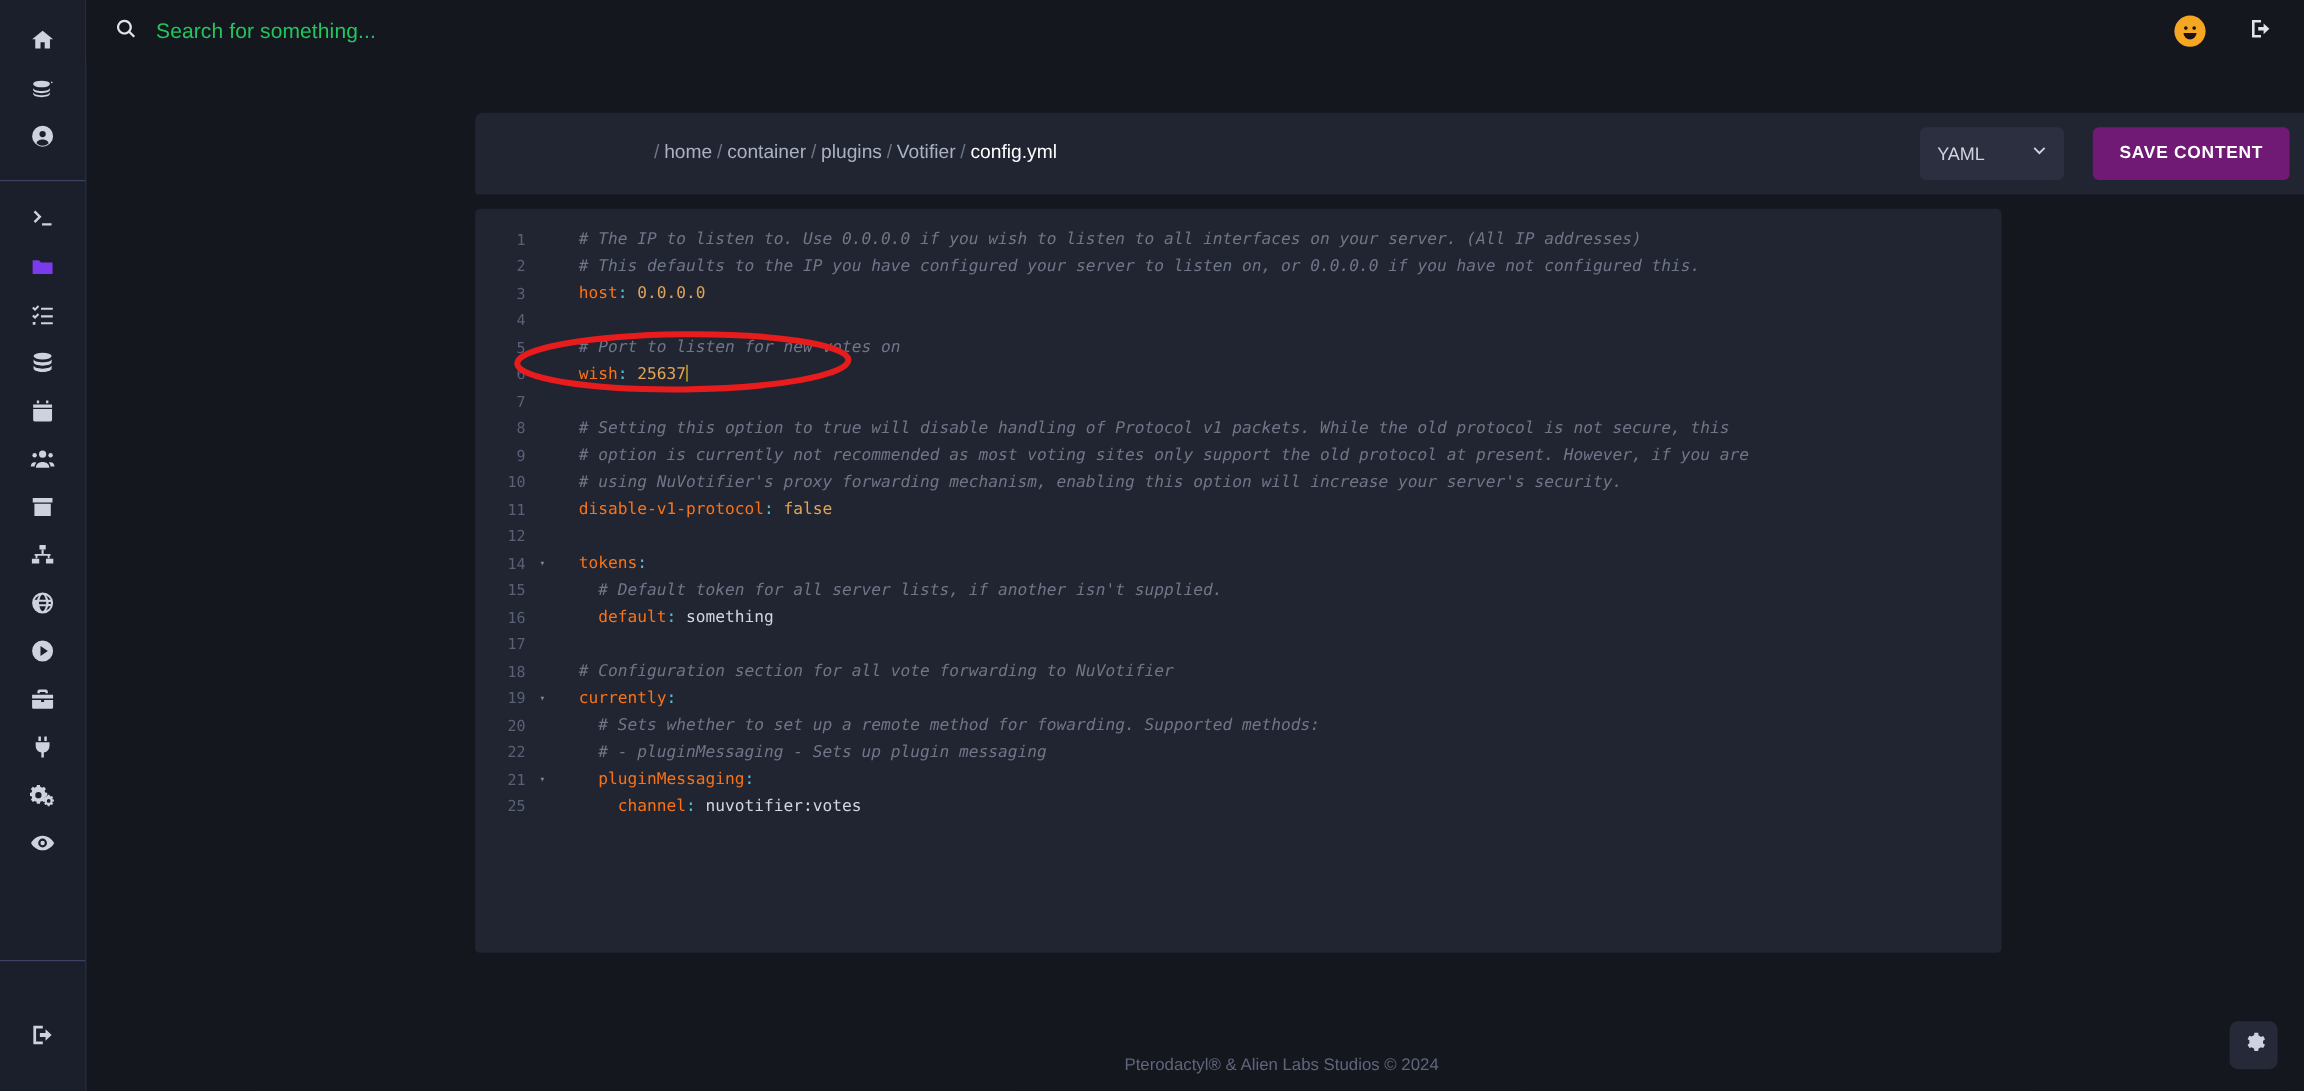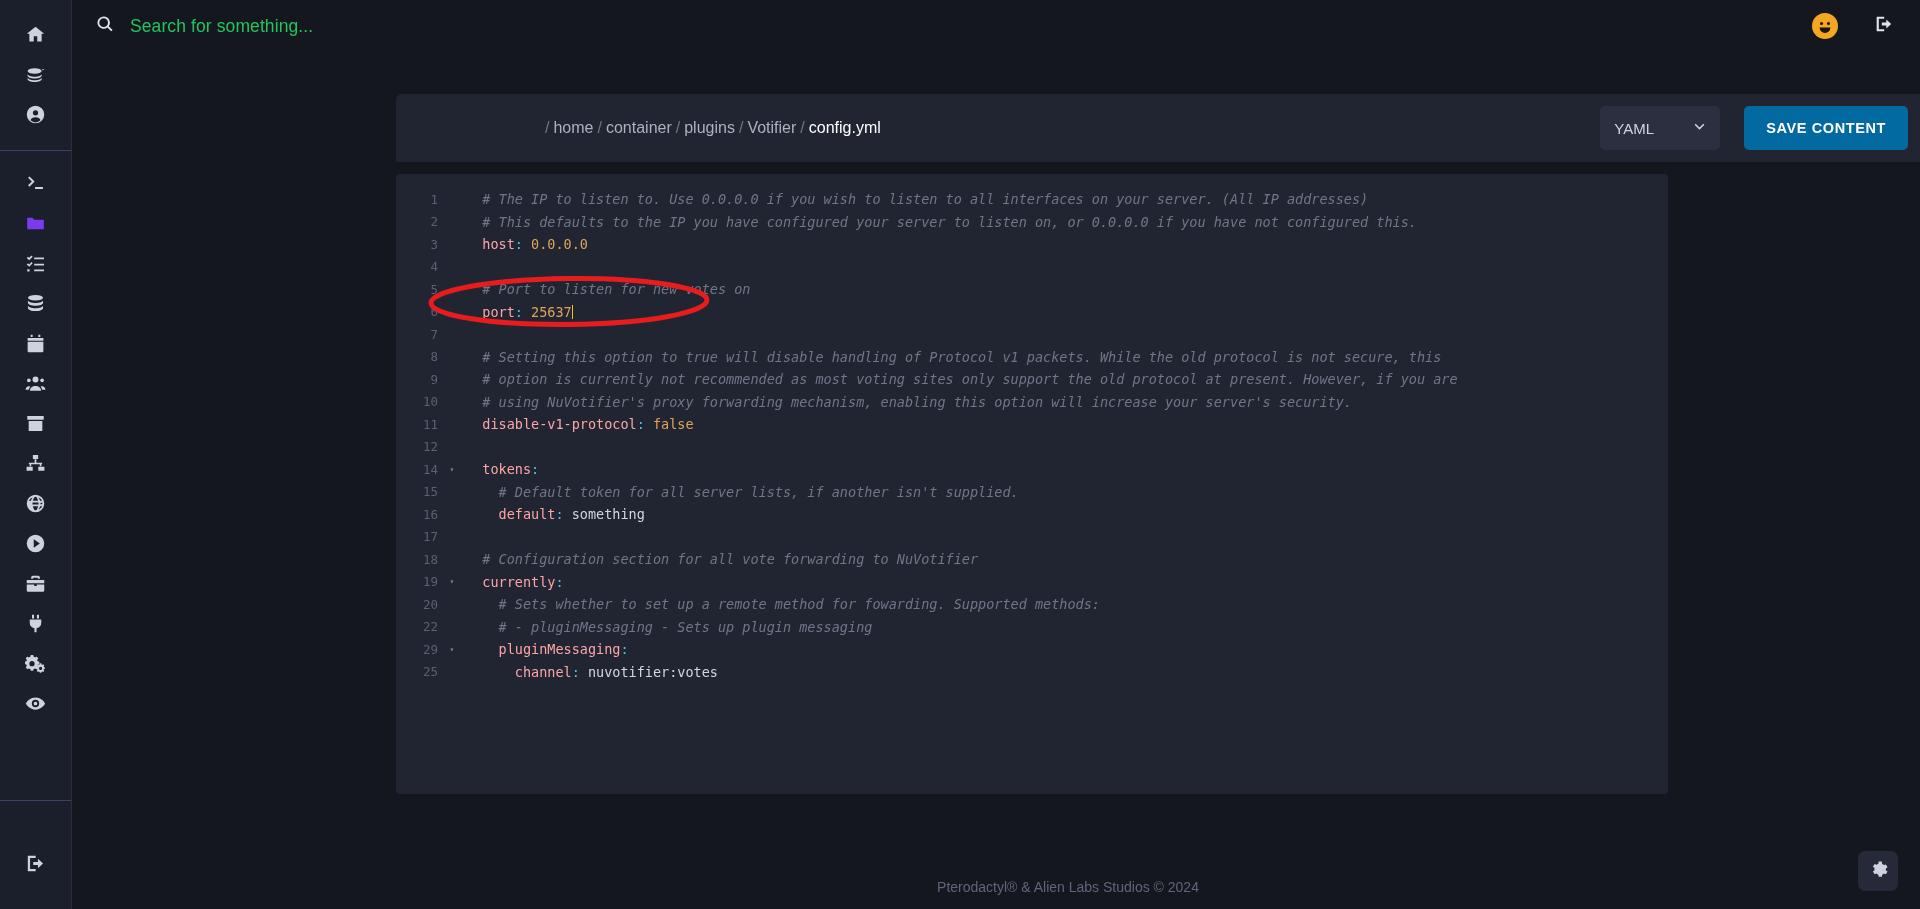--- a/index.html
+++ b/index.html
@@ -53,21 +53,21 @@
   #breadcrumb .crumb{ color:#aab1c2; cursor:pointer; }
   #breadcrumb .current{ color:#ffffff; }
   #header-actions{ margin-left:auto; display:flex; align-items:center; gap:24px; margin-right:20px; }
   #lang-select{
     width:120px; height:44px; background:#2b2f40; border-radius:5px;
     display:flex; align-items:center; justify-content:space-between;
     padding:0 14px; cursor:pointer; color:#cfd4e0; font-size:15px;
   }
   #lang-select svg{ width:13px; height:13px; fill:#cfd4e0; }
   #save-btn{
-    height:44px; padding:0 22px; background:#0369a1; border-radius:5px;
+    height:44px; padding:0 22px; background:#701a75; border-radius:5px;
     display:flex; align-items:center; justify-content:center;
     color:#fff; font-size:14.5px; font-weight:600; letter-spacing:.6px;
     cursor:pointer; border:none;
   }
   
   #card-editor{
     position:absolute; left:324px; top:122px; width:1272px; height:620px;
     background:#212532; border-radius:4px; overflow:hidden;
   }
   #editor-inner{ position:relative; padding:14px 0 0 0; font-family:"DejaVu Sans Mono", monospace; }
@@ -75,21 +75,21 @@
   .lnum{
     width:48px; min-width:48px; text-align:right; padding-right:6px;
     color:#5a6075; font-size:12.5px; user-select:none;
   }
   .fold{
     width:16px; min-width:16px; text-align:center; color:#7c83a0; font-size:8px;
     user-select:none; cursor:pointer;
   }
   .ctext{ padding-left:6px; }
   .cm{ color:#6f7688; font-style:italic; }
-  .key{ color:#fca5a5; }
+  .key{ color:#f97316; }
   .colon{ color:#4fc1d9; }
   .val{ color:#e0a458; }
   .bool{ color:#e0a458; }
   .plain{ color:#d2d6e0; }
   .cursor{
     display:inline-block; width:1.5px; height:14px; background:#f0c419;
     vertical-align:-2px; margin-left:0px;
   }
   
   #annot{ position:absolute; left:352px; top:222px; width:290px; height:55px; pointer-events:none; }
@@ -302,36 +302,36 @@
     </div>
   </div>
 
   <div id="card-editor">
     <div id="editor-inner">
         <div class="cline"><span class="lnum">1</span><span class="fold"></span><span class="ctext"><span class="cm">  # The IP to listen to. Use 0.0.0.0 if you wish to listen to all interfaces on your server. (All IP addresses)</span></span></div>
         <div class="cline"><span class="lnum">2</span><span class="fold"></span><span class="ctext"><span class="cm">  # This defaults to the IP you have configured your server to listen on, or 0.0.0.0 if you have not configured this.</span></span></div>
         <div class="cline"><span class="lnum">3</span><span class="fold"></span><span class="ctext"><span class="key">  host</span><span class="colon">:</span><span class="val"> 0.0.0.0</span></span></div>
         <div class="cline"><span class="lnum">4</span><span class="fold"></span><span class="ctext"></span></div>
         <div class="cline"><span class="lnum">5</span><span class="fold"></span><span class="ctext"><span class="cm">  # Port to listen for new votes on</span></span></div>
-        <div class="cline"><span class="lnum">6</span><span class="fold"></span><span class="ctext"><span class="key">  port</span><span class="colon">:</span><span class="val"> 25637</span><span class="cursor"></span></span></div>
+        <div class="cline"><span class="lnum">6</span><span class="fold"></span><span class="ctext"><span class="key">  wish</span><span class="colon">:</span><span class="val"> 25637</span><span class="cursor"></span></span></div>
         <div class="cline"><span class="lnum">7</span><span class="fold"></span><span class="ctext"></span></div>
         <div class="cline"><span class="lnum">8</span><span class="fold"></span><span class="ctext"><span class="cm">  # Setting this option to true will disable handling of Protocol v1 packets. While the old protocol is not secure, this</span></span></div>
         <div class="cline"><span class="lnum">9</span><span class="fold"></span><span class="ctext"><span class="cm">  # option is currently not recommended as most voting sites only support the old protocol at present. However, if you are</span></span></div>
         <div class="cline"><span class="lnum">10</span><span class="fold"></span><span class="ctext"><span class="cm">  # using NuVotifier's proxy forwarding mechanism, enabling this option will increase your server's security.</span></span></div>
         <div class="cline"><span class="lnum">11</span><span class="fold"></span><span class="ctext"><span class="key">  disable-v1-protocol</span><span class="colon">:</span><span class="bool"> false</span></span></div>
         <div class="cline"><span class="lnum">12</span><span class="fold"></span><span class="ctext"></span></div>
         <div class="cline"><span class="lnum">14</span><span class="fold">▾</span><span class="ctext"><span class="key">  tokens</span><span class="colon">:</span></span></div>
         <div class="cline"><span class="lnum">15</span><span class="fold"></span><span class="ctext"><span class="cm">    # Default token for all server lists, if another isn't supplied.</span></span></div>
         <div class="cline"><span class="lnum">16</span><span class="fold"></span><span class="ctext"><span class="key">    default</span><span class="colon">:</span><span class="plain"> something</span></span></div>
         <div class="cline"><span class="lnum">17</span><span class="fold"></span><span class="ctext"></span></div>
         <div class="cline"><span class="lnum">18</span><span class="fold"></span><span class="ctext"><span class="cm">  # Configuration section for all vote forwarding to NuVotifier</span></span></div>
         <div class="cline"><span class="lnum">19</span><span class="fold">▾</span><span class="ctext"><span class="key">  currently</span><span class="colon">:</span></span></div>
         <div class="cline"><span class="lnum">20</span><span class="fold"></span><span class="ctext"><span class="cm">    # Sets whether to set up a remote method for fowarding. Supported methods:</span></span></div>
         <div class="cline"><span class="lnum">22</span><span class="fold"></span><span class="ctext"><span class="cm">    # - pluginMessaging - Sets up plugin messaging</span></span></div>
-        <div class="cline"><span class="lnum">29</span><span class="fold">▾</span><span class="ctext"><span class="key">    pluginMessaging</span><span class="colon">:</span></span></div>
+        <div class="cline"><span class="lnum">21</span><span class="fold">▾</span><span class="ctext"><span class="key">    pluginMessaging</span><span class="colon">:</span></span></div>
         <div class="cline"><span class="lnum">25</span><span class="fold"></span><span class="ctext"><span class="key">      channel</span><span class="colon">:</span><span class="plain"> nuvotifier:votes</span></span></div>
       </div>
   </div>
 
   <svg id="annot" viewBox="0 0 290 55">
     <ellipse cx="145" cy="27.5" rx="138" ry="23" fill="none" stroke="#e81c1c" stroke-width="5" transform="rotate(-0.6 145 27.5)"></ellipse>
   </svg>
 
   <div id="footer">Pterodactyl® &amp; Alien Labs Studios © 2024</div>
 

